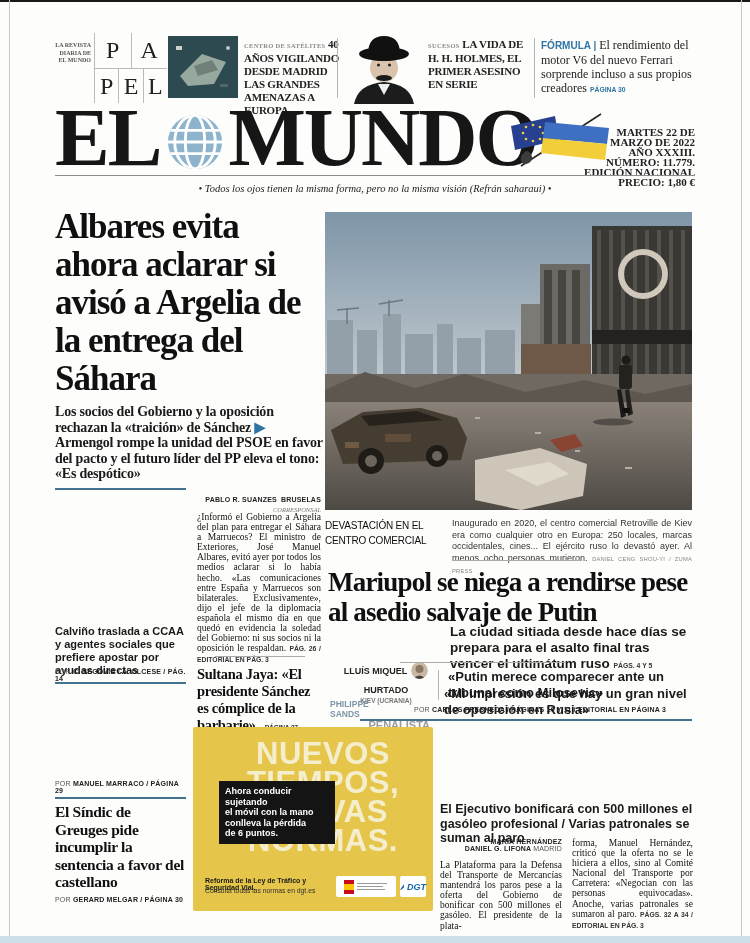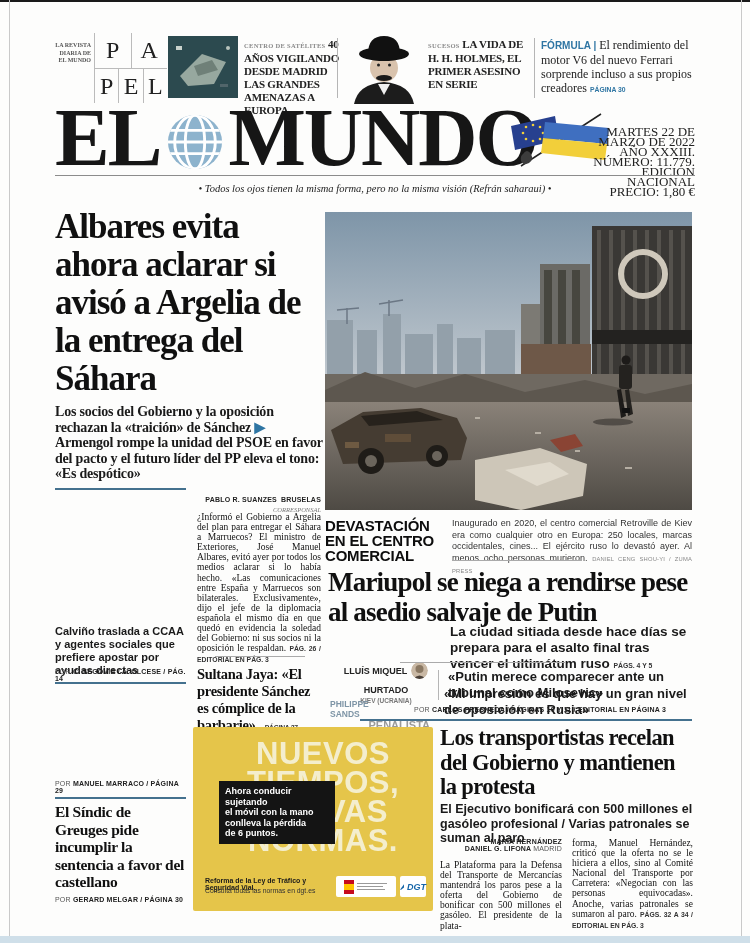--- a/index.html
+++ b/index.html
@@ -23,37 +23,37 @@
   .papel-grid{display:grid;grid-template-rows:1fr 1fr;border-left:1px solid #bbb;}
   .papel-row{display:flex;border-top:1px solid #bbb;}
   .papel-row:first-child{border-top:none;}
   .papel-cell{flex:1;display:flex;align-items:center;justify-content:center;
               border-left:1px solid #bbb;font-size:24px;color:#222;}
   .papel-cell:first-child{border-left:none;}
 
   
   .mast{display:flex;align-items:center;font-weight:bold;font-size:82px;line-height:66px;
         letter-spacing:-2px;color:#161616;}
-  .edition{font-size:13px;line-height:10px;font-weight:normal;color:#222;text-align:right;}
+  .edition{font-size:11px;line-height:10px;font-weight:bold;color:#222;text-align:right;}
   .tagline{font-style:italic;font-size:10.5px;color:#222;text-align:center;}
 
   
   .lead-head{font-weight:bold;font-size:35px;line-height:38px;letter-spacing:-1px;color:#101010;}
   .deck{font-family:Liberation Serif, serif;font-weight:bold;font-size:14px;line-height:15.5px;color:#1a1a1a;letter-spacing:-.2px;}
   .arrow{color:#2e75a3;}
   .sub-head{font-weight:bold;font-size:17px;line-height:19px;letter-spacing:-.3px;color:#101010;}
   .sub-head2{font-weight:bold;font-size:15.5px;line-height:17.5px;letter-spacing:-.3px;color:#101010;}
   .sub-deck{font-family:"Liberation Sans",sans-serif;font-weight:bold;font-size:11px;line-height:13px;color:#1a1a1a;}
   .byl{font-family:"Liberation Sans",sans-serif;font-size:7px;font-weight:bold;color:#222;letter-spacing:.2px;}
   .byl .lt{font-weight:normal;color:#555;}
   .body-txt{font-size:9.5px;line-height:10.1px;color:#111;}
   .pgref{font-family:"Liberation Sans",sans-serif;font-weight:bold;font-size:6.8px;color:#333;}
   .corr{font-style:italic;font-size:6.5px;color:#777;}
 
-  .cap-label{font-family:"Liberation Sans",sans-serif;font-weight:bold;font-size:15px;line-height:15px;color:#0d0d0d;letter-spacing:-.2px;}
+  .cap-label{font-family:"Liberation Sans",sans-serif;font-weight:normal;font-size:10px;line-height:15px;color:#0d0d0d;letter-spacing:-.2px;}
   .cap-txt{font-family:"Liberation Sans",sans-serif;font-size:9px;line-height:11.5px;color:#333;}
   .credit{font-size:5.8px;color:#888;letter-spacing:.2px;}
   .mar-head{font-weight:bold;font-size:27px;line-height:30px;letter-spacing:-.8px;color:#101010;}
   .mar-deck{font-family:"Liberation Sans",sans-serif;font-weight:bold;font-size:13.5px;line-height:16px;color:#1a1a1a;}
   .byl2{font-family:"Liberation Sans",sans-serif;font-weight:bold;font-size:9px;color:#222;}
   .place{font-family:"Liberation Sans",sans-serif;font-size:6.5px;color:#777;font-weight:bold;}
   .sands-name{font-family:"Liberation Sans",sans-serif;font-weight:bold;font-size:8.5px;line-height:9.5px;color:#7e95a6;text-align:left;margin-top:30px;}
   .sands-role{font-family:"Liberation Sans",sans-serif;font-weight:bold;font-size:11px;color:#9a9a9a;text-align:right;}
   .quote{font-family:"Liberation Sans",sans-serif;font-weight:bold;font-size:13px;line-height:16px;color:#1a1a1a;}
   .tr-head{font-weight:bold;font-size:22.5px;line-height:24.5px;letter-spacing:-.6px;color:#101010;}
@@ -381,21 +381,20 @@
       </div>
     </div>
     <div class="abs logo-box" style="left:207px;top:149px;width:26px;height:21px;">
       <svg width="7" height="10" viewBox="0 0 7 10">
           <polygon points="0,10 7,0 7,6 2,10" fill="#1565a8"></polygon>
         </svg>
       <span class="dgt-txt">DGT</span>
     </div>
   </div>
 
-  <div class="abs tr-head" style="left:440px;top:726px;width:255px;">Los transportistas recelan del Gobierno y mantienen la protesta</div>
   <div class="abs tr-deck" style="left:440px;top:802px;width:255px;">El Ejecutivo bonificará con 500 millones el gasóleo profesional / Varias patronales se suman al paro</div>
 
   <div class="abs" style="left:440px;top:838px;width:122px;text-align:right;">
     <div class="byl">MARÍA HERNÁNDEZ</div>
     <div class="byl">
       <span>DANIEL G. LIFONA</span>
       <span class="lt">MADRID</span>
     </div>
   </div>
   <div class="abs body-txt jst" style="left:440px;top:860px;width:122px;">La Plataforma para la Defensa del Transporte de Mercancías mantendrá los paros pese a la oferta del Gobierno de bonificar con 500 millones el gasóleo. El presidente de la plata-</div>

